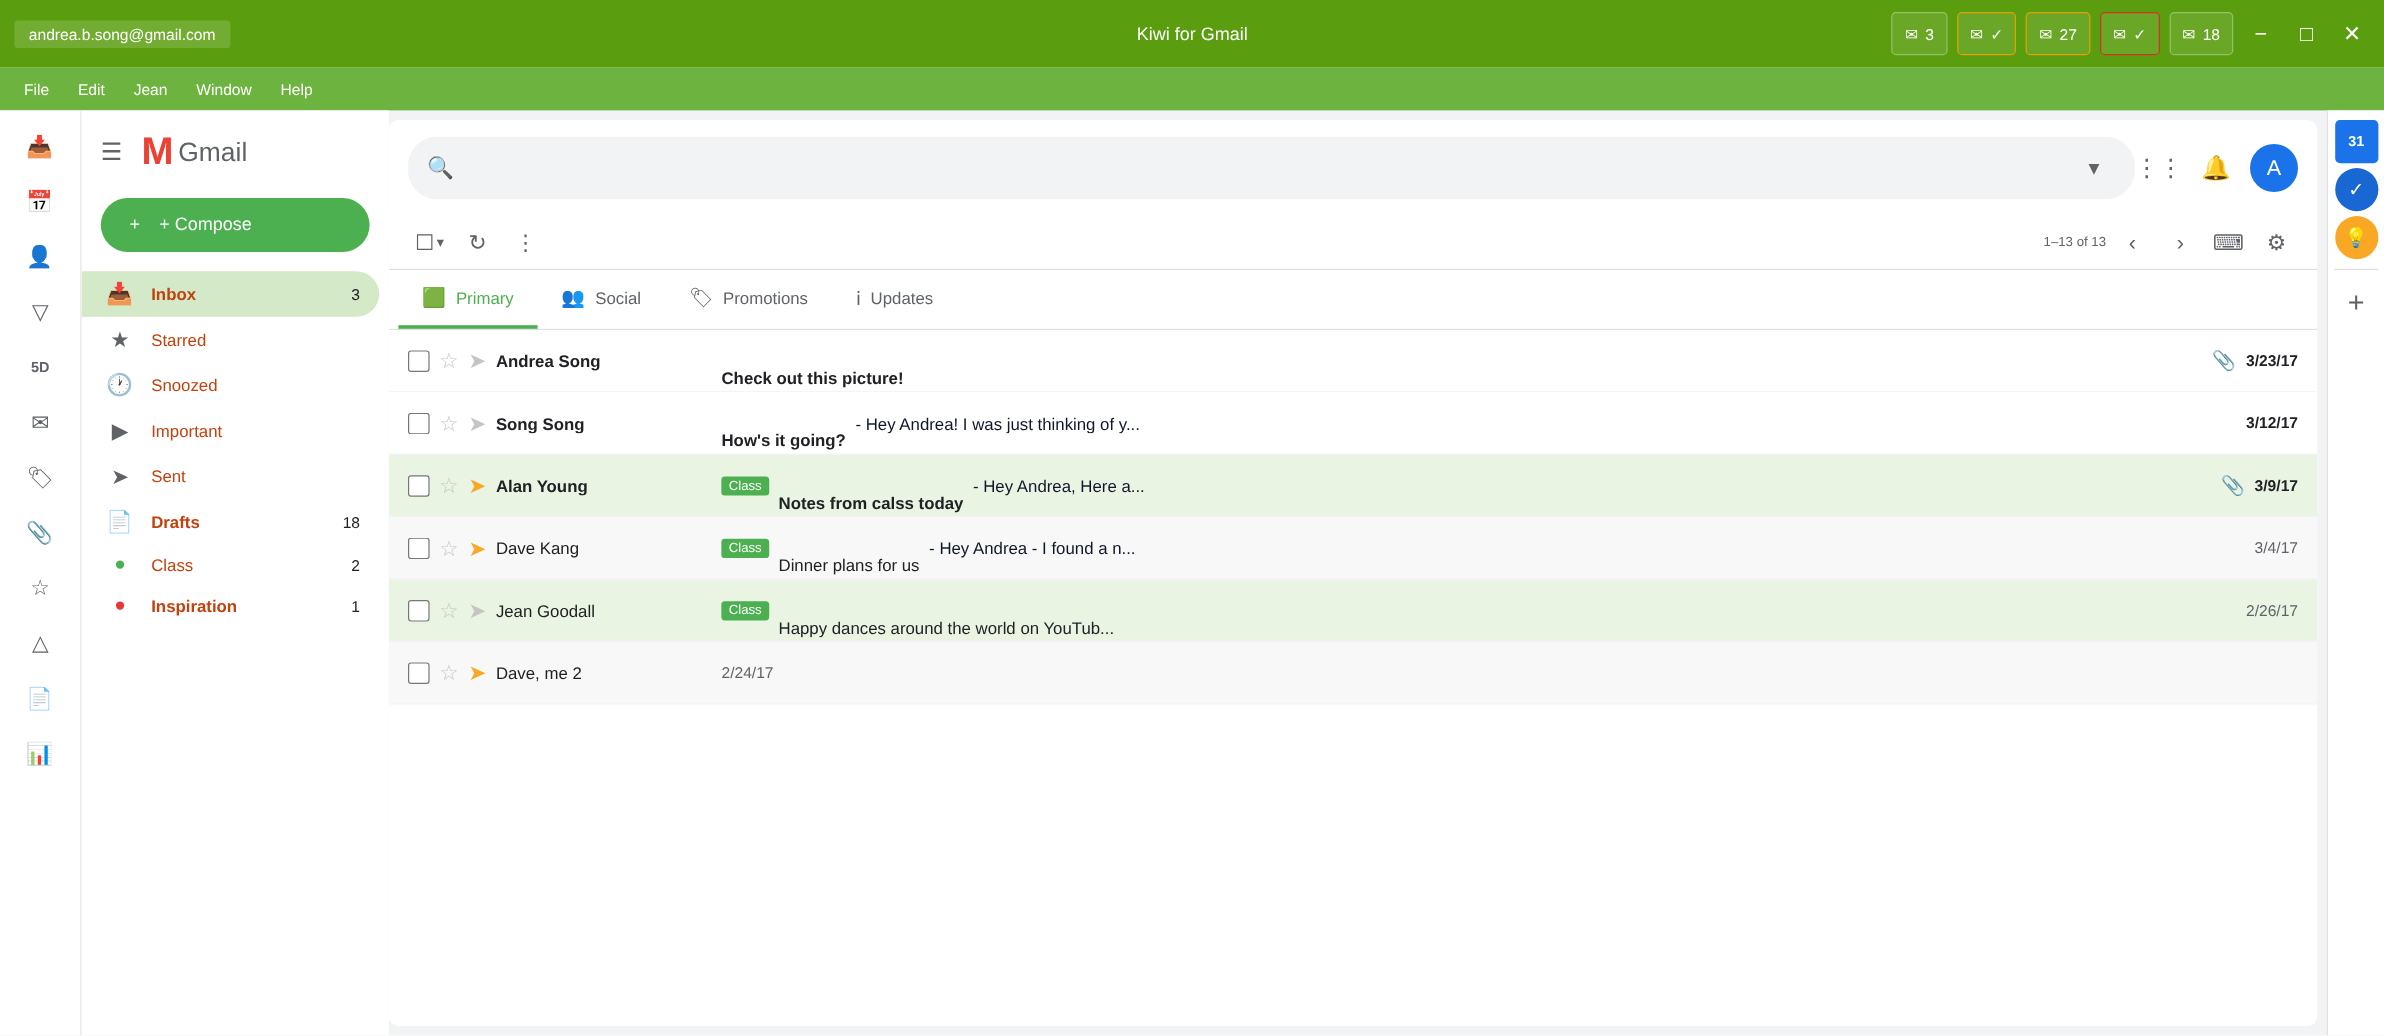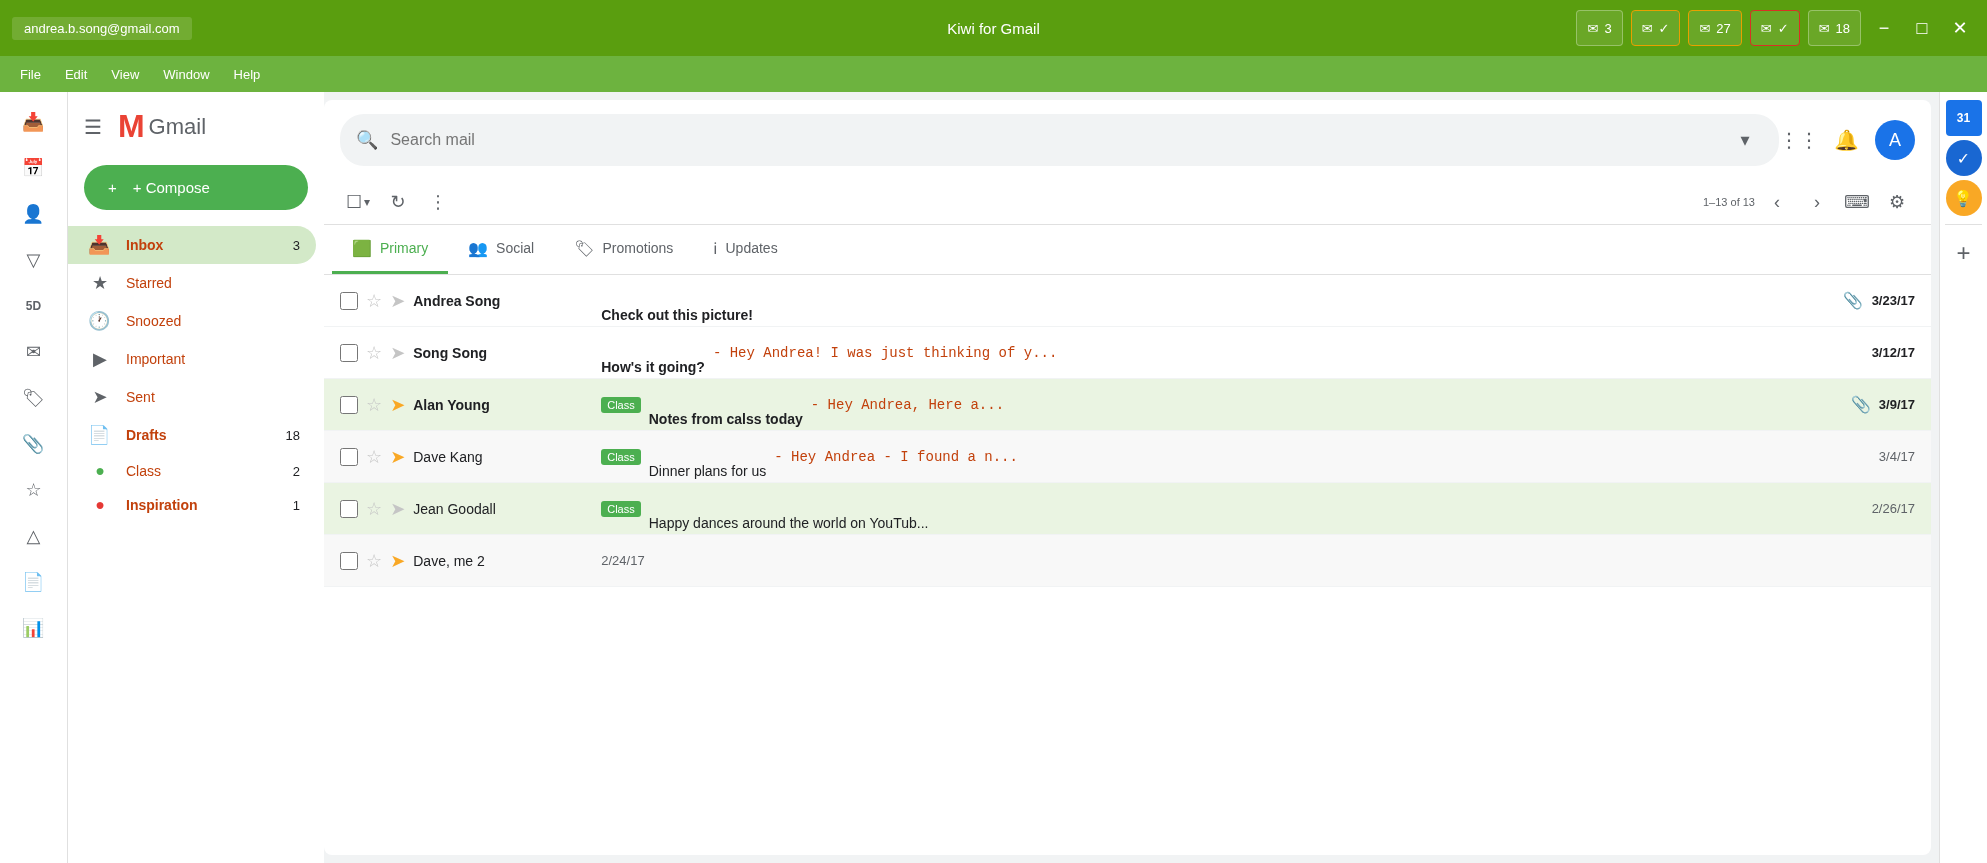--- a/index.html
+++ b/index.html
@@ -260,21 +260,21 @@
       background: #4CAF50;
       color: white;
       font-size: 11px;
       font-weight: 500;
       padding: 2px 6px;
       border-radius: 3px;
       flex-shrink: 0;
     }
     .email-subject { font-size: 14px; color: #202124; font-weight: 700; white-space: nowrap; margin-top: 29px; }
     .email-subject.read { font-weight: 400; }
-    .email-preview { font-size: 14px; color: #c2410c; white-space: nowrap; overflow: hidden; text-overflow: ellipsis; font-family: Liberation Mono, monospace; }
+    .email-preview { font-size: 14px; color: #0f172a; white-space: nowrap; overflow: hidden; text-overflow: ellipsis; }
     .email-meta { display: flex; align-items: center; gap: 8px; flex-shrink: 0; }
     .email-attachment { color: #5f6368; font-size: 16px; }
     .email-date { font-size: 13px; color: #5f6368; white-space: nowrap; }
     .email-date.unread { font-weight: 700; color: #202124; }
 
     
     .right-strip {
       width: 48px;
       background: white;
       border-left: 1px solid #e0e0e0;
@@ -349,21 +349,21 @@
     </div>
     <div class="title-bar-btn">−</div>
     <div class="title-bar-btn">□</div>
     <div class="title-bar-btn">✕</div>
   </div>
 </div>
 
 <div class="menu-bar">
   <div class="menu-item">File</div>
   <div class="menu-item">Edit</div>
-  <div class="menu-item">View</div>
+  <div class="menu-item">Jean</div>
   <div class="menu-item">Window</div>
   <div class="menu-item">Help</div>
 </div>
 
 <div class="main-layout">
 
   <div class="icon-strip">
     <div class="strip-icon active">📥</div>
     <div class="strip-icon">📅</div>
     <div class="strip-icon">👤</div>
@@ -428,21 +428,20 @@
       <span class="nav-label bold">Inspiration</span>
       <span class="nav-badge">1</span>
     </div>
   </div>
 
   <div class="content">
 
     <div class="header-row">
       <div class="search-bar" style="flex:1; margin-right:0;">
         <span class="search-icon">🔍</span>
-        <input class="search-input" type="text" placeholder="Search mail" style="">
         <div class="search-actions">
           <div class="search-action-btn">▾</div>
         </div>
       </div>
       <div class="header-right">
         <div class="grid-btn">⋮⋮</div>
         <div class="notification-btn">🔔</div>
         <div class="avatar">A</div>
       </div>
     </div>

